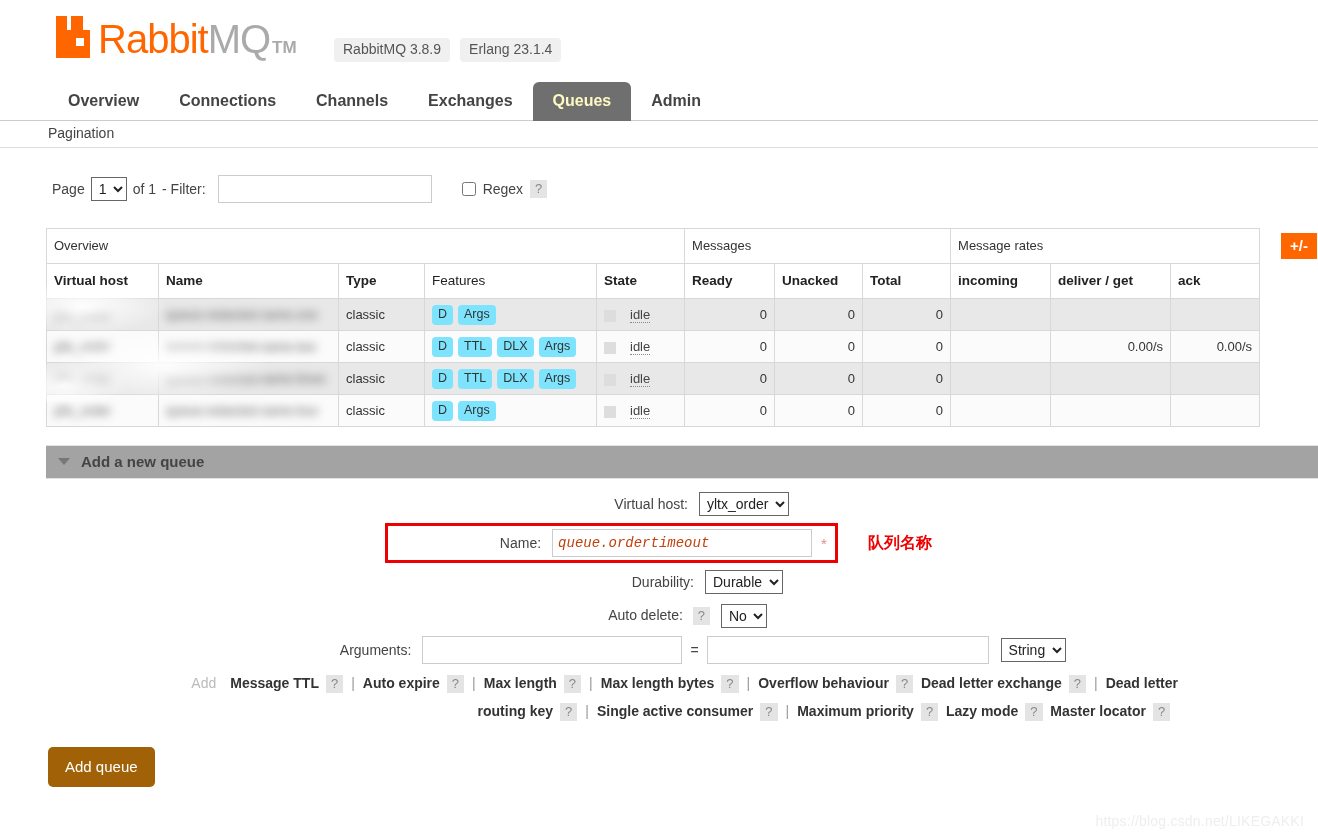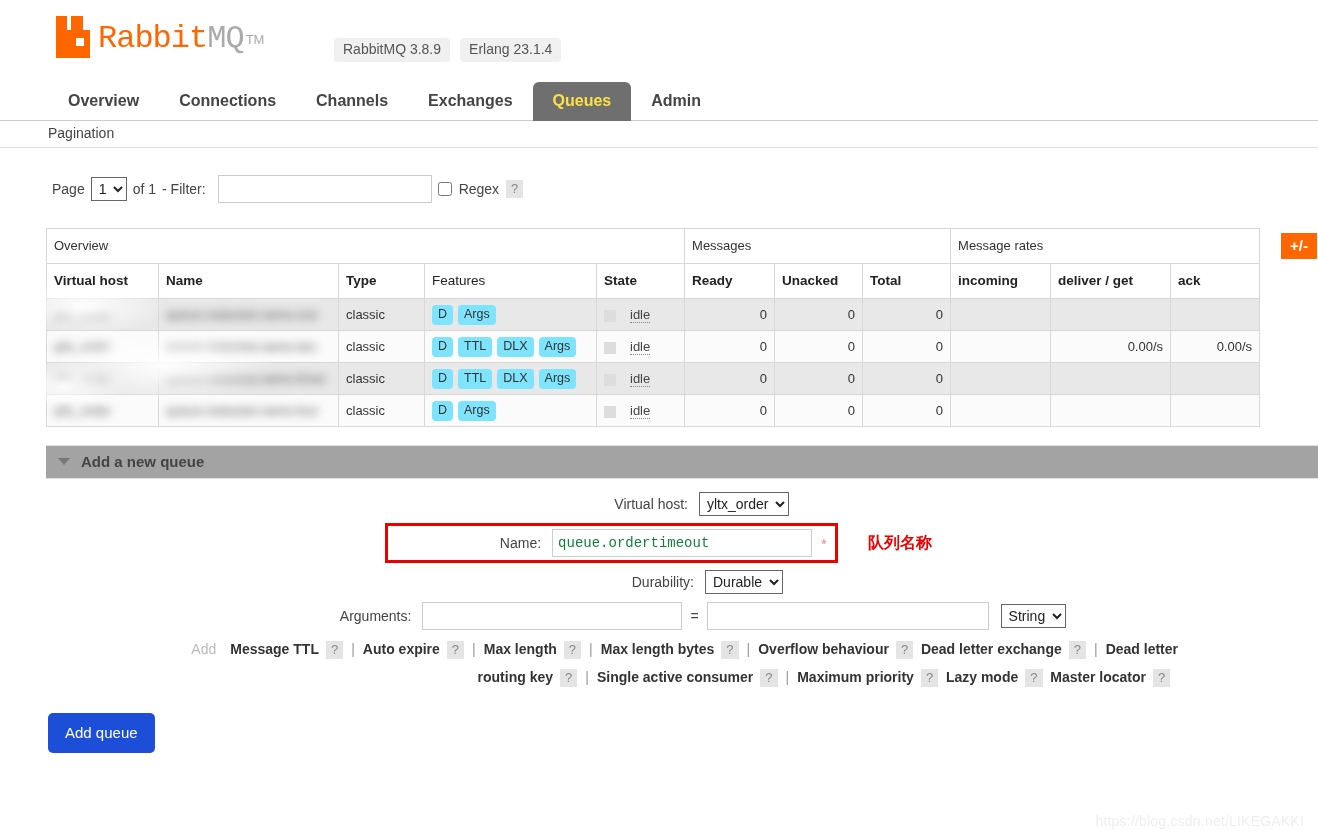--- a/index.html
+++ b/index.html
@@ -51,35 +51,36 @@
     position: absolute; left: 0; top: 14px;
     width: 34px; height: 28px;
     background: #f60;
   }
   .body-dot {
     position: absolute; left: 20px; top: 22px;
     width: 8px; height: 8px;
     background: #ffffff;
   }
   .logo-text {
-    font-family: Liberation Mono, monospace;
-    font-size: 32px;
+    font-family: Liberation Sans, sans-serif;
+    font-size: 40px;
     line-height: 38px;
     letter-spacing: -1px;
     font-weight: 400;
   }
   .logo-rabbit { color: #f60; }
   .logo-mq { color: #aaaaaa; }
   .logo-tm {
     color: #aaaaaa;
-    font-size: 13px;
+    font-size: 17px;
     line-height: 13px;
     margin-left: 2px;
-    margin-bottom: 12px;
+    margin-bottom: 4px;
     font-family: "Liberation Sans", sans-serif;
+    font-weight: bold;
   }
   .version-badges {
     position: absolute;
     left: 334px;
     top: 38px;
     display: flex;
     gap: 10px;
   }
   .version-badge {
     background: #f0f0f0;
@@ -110,21 +111,21 @@
     font-size: 16px;
     font-weight: bold;
     color: #444444;
     padding: 9px 20px 11px 20px;
     cursor: pointer;
     line-height: 19px;
     border-radius: 6px 6px 0 0;
   }
   #nav li.active {
     background: #6f6f6f;
-    color: #fde047;
+    color: #fef9c3;
   }
 
   
   #pagination-bar {
     height: 27px;
     border-bottom: 1px solid #dddddd;
     padding: 4px 0 0 48px;
     box-sizing: border-box;
     font-size: 14px;
     color: #444444;
@@ -154,20 +155,21 @@
     background: #ffffff;
     font-family: "Liberation Sans", sans-serif;
     font-size: 13px;
     padding: 2px 4px;
     box-sizing: content-box;
     margin-left: 6px;
   }
   .regex-box {
     display: flex;
     align-items: center;
+    margin-left: 24px;
   }
   .regex-box input { margin: 0 7px 0 0; width: 14px; height: 14px; }
   .qmark {
     display: inline-block;
     background: #e4e4e4;
     color: #888888;
     font-size: 13px;
     line-height: 15px;
     padding: 1px 5px 2px 5px;
     margin-left: 7px;
@@ -318,21 +320,22 @@
     background: #ffffff;
     height: 22px;
     padding: 2px 5px;
     font-family: "Liberation Sans", sans-serif;
     font-size: 13px;
     box-sizing: content-box;
   }
   .mono-input {
     font-family: "Liberation Mono", monospace;
     font-size: 14px;
-    color: #15803d;
+    color: #c2410c;
+    font-style: italic;
   }
   .req-star {
     color: #e08d8d;
     margin-left: 9px;
     font-size: 15px;
   }
   #name-row-highlight {
     border: 3px solid #ee0000;
     display: inline-flex;
     align-items: center;
@@ -366,21 +369,21 @@
   .arg-preset {
     color: #333333;
     font-weight: bold;
     cursor: pointer;
     font-size: 14px;
   }
   .sep { color: #999999; margin: 0 8px; }
 
   #add-queue-btn {
     margin: 22px 0 0 48px;
-    background: #1d4ed8;
+    background: #a16207;
     color: #ffffff;
     border: none;
     border-radius: 5px;
     font-family: "Liberation Sans", sans-serif;
     font-size: 15px;
     padding: 11px 17px 12px 17px;
     cursor: pointer;
   }
 
   #watermark {
@@ -567,20 +570,29 @@
     <span class="cn-note">队列名称</span>
   </div>
 
   <div class="frow">
     <span class="flabel">Durability:</span>
     <select class="ui-select">
       <option>Durable</option>
     </select>
   </div>
 
+  <div class="frow">
+    <span class="flabel">
+      <span>Auto delete:</span>
+      <span class="qmark">?</span>
+    </span>
+    <select class="ui-select">
+      <option>No</option>
+    </select>
+  </div>
 
   <div class="frow">
     <span class="flabel">Arguments:</span>
     <input class="text-input" style="width: 248px;" type="text" value="">
     <span class="eq">=</span>
     <input class="text-input" style="width: 270px;" type="text" value="">
     <select class="ui-select" style="margin-left:12px">
       <option>String</option>
     </select>
   </div>

